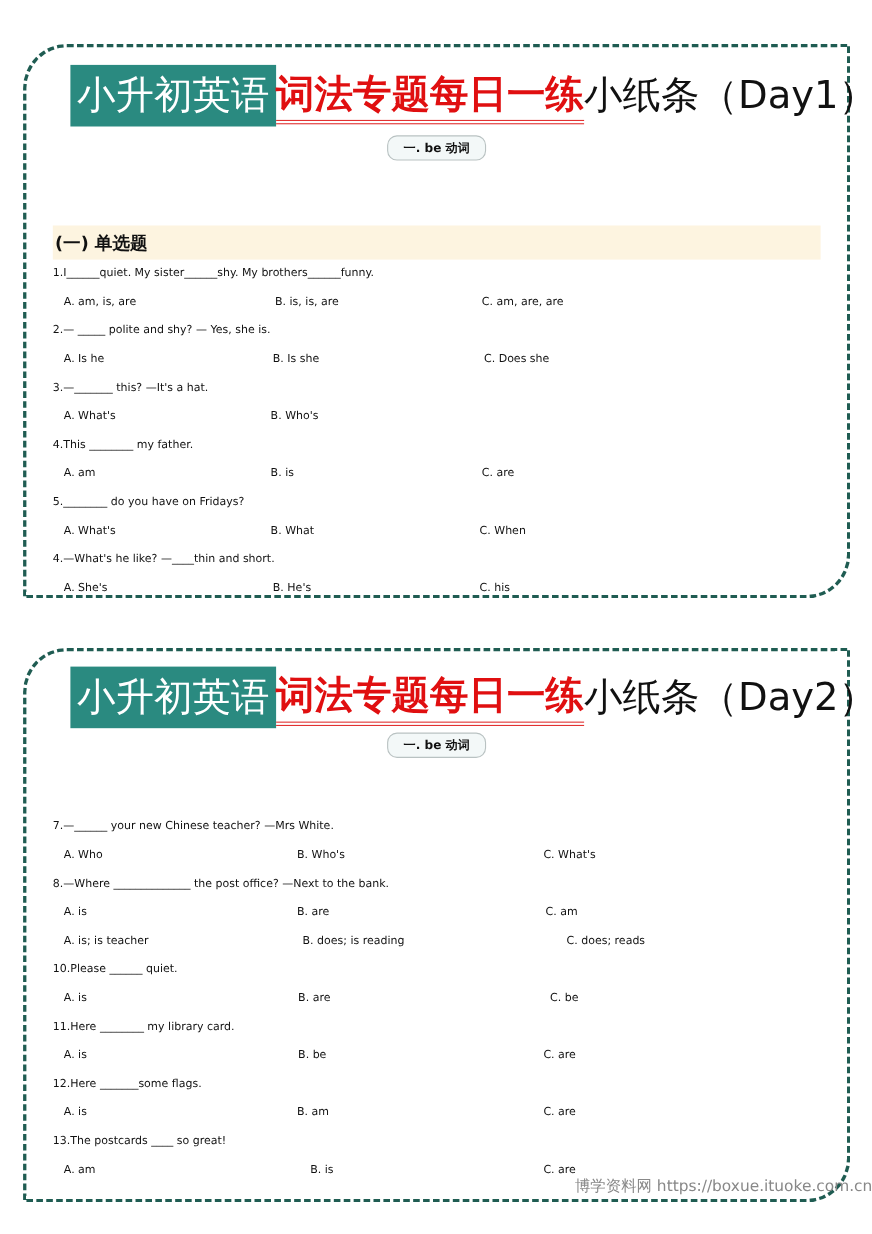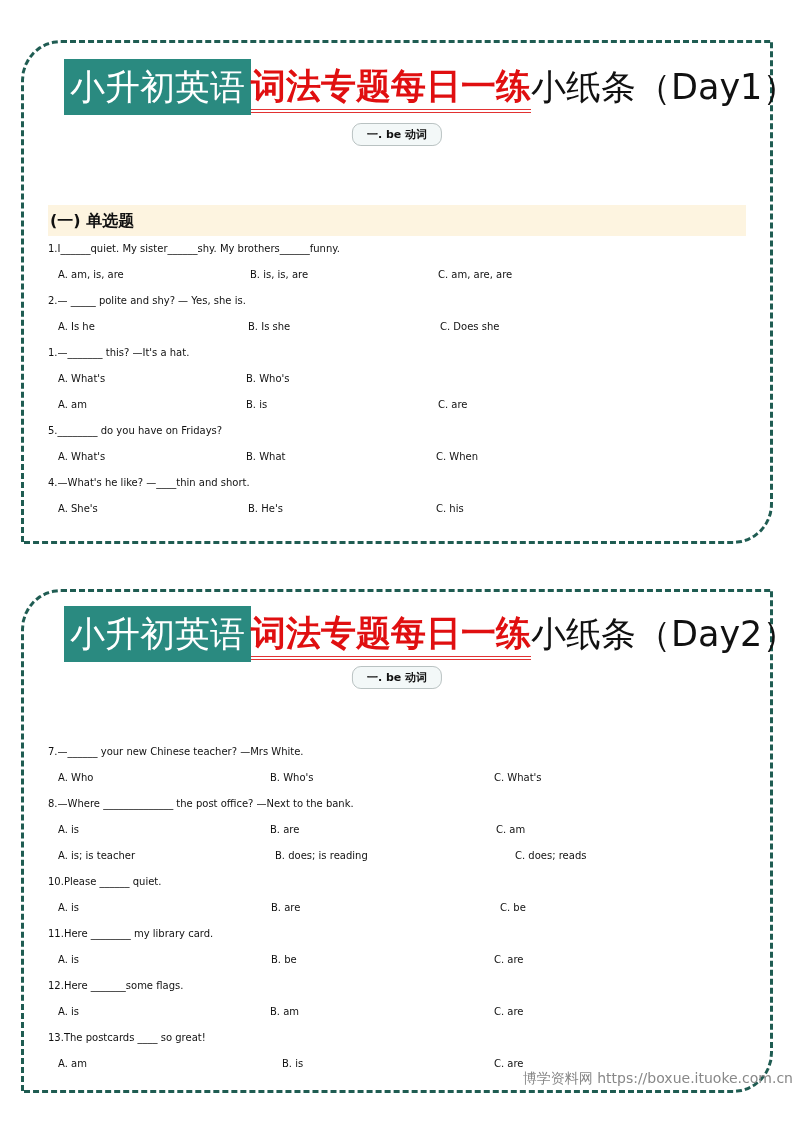--- a/index.html
+++ b/index.html
@@ -62,28 +62,29 @@
     </div>
     <div>
       <div class="q">2.— _____ polite and shy? — Yes, she is.</div>
       <div class="opts">
           <span class="opt" style="left:10px">A. Is he</span>
           <span class="opt" style="left:200px">B. Is she</span>
           <span class="opt" style="left:392px">C. Does she</span>
         </div>
     </div>
     <div>
-      <div class="q">1.—_______ this?   —It's a hat.</div>
+      <div class="q">3.—_______ this?   —It's a hat.</div>
       <div class="opts">
           <span class="opt" style="left:10px">A. What's</span>
           <span class="opt" style="left:198px">B. Who's</span>
           <span class="opt" style="left:390px"></span>
         </div>
     </div>
     <div>
+      <div class="q">4.This ________ my father.</div>
       <div class="opts">
           <span class="opt" style="left:10px">A. am</span>
           <span class="opt" style="left:198px">B. is</span>
           <span class="opt" style="left:390px">C. are</span>
         </div>
     </div>
     <div>
       <div class="q">5.________ do you have on Fridays?</div>
       <div class="opts">
           <span class="opt" style="left:10px">A. What's</span>

